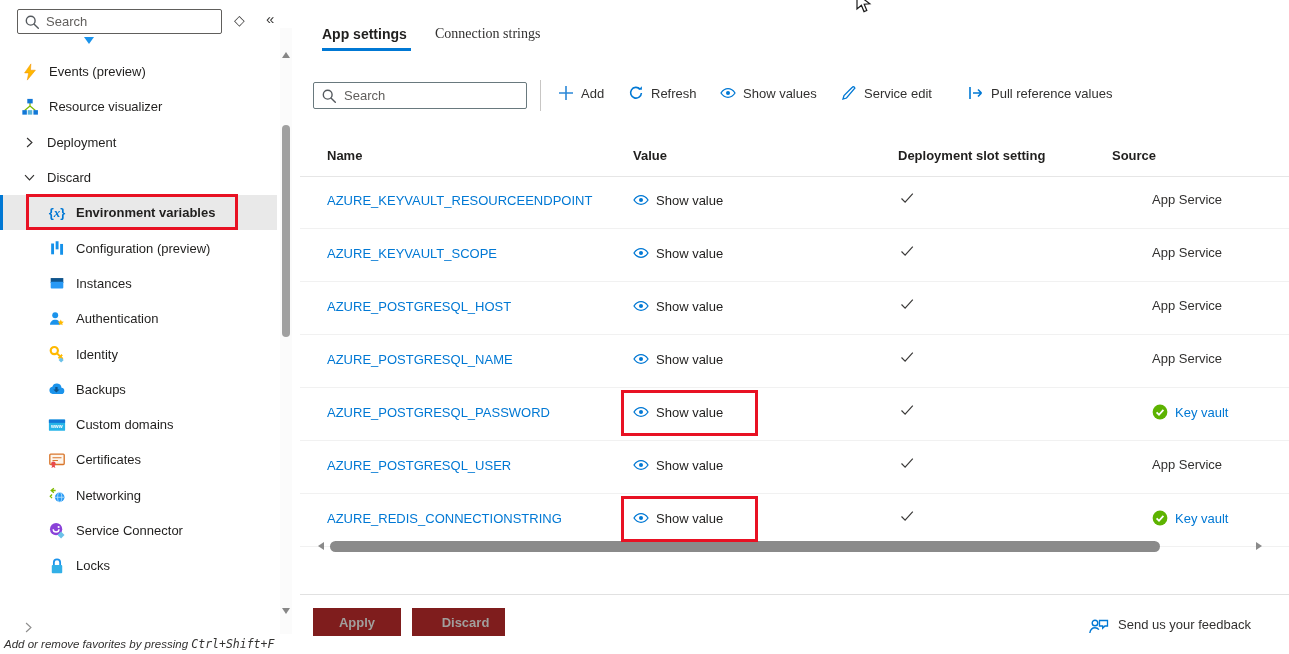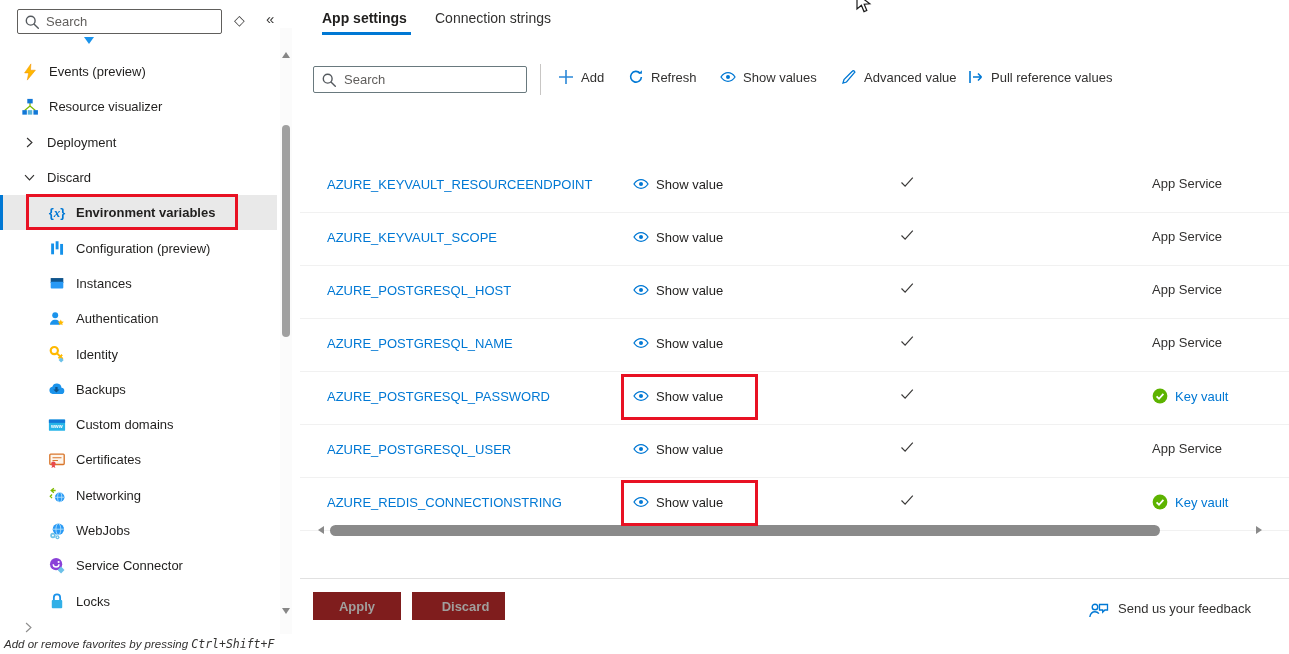--- a/index.html
+++ b/index.html
@@ -31,24 +31,24 @@
   .braces i{font-family:"Liberation Serif",serif;}
   .partial-item{position:absolute;left:22px;top:620px;opacity:.55;}
   .side-hint{position:absolute;left:4px;bottom:3px;font-size:11.5px;font-style:italic;color:#323130;white-space:nowrap;}
   .mono{font-family:"DejaVu Sans Mono",monospace;}
   
   .v-scroll{position:absolute;left:280px;top:28px;width:12px;height:606px;background:#fbfbfb;}
   .vs-up{position:absolute;left:2px;top:20px;width:0;height:0;border:4px solid transparent;border-bottom:6px solid #868686;cursor:pointer;}
   .vs-thumb{position:absolute;left:2px;top:97px;width:8px;height:212px;background:#a0a0a0;border-radius:4px;cursor:pointer;}
   .vs-down{position:absolute;left:2px;bottom:16px;width:0;height:0;border:4px solid transparent;border-top:6px solid #868686;cursor:pointer;}
   
-  .main{position:absolute;left:300px;top:0;width:989px;height:532px;}
+  .main{position:absolute;left:300px;top:16px;width:989px;height:532px;}
   .tab{position:absolute;top:10px;font-size:14px;cursor:pointer;white-space:nowrap;}
   .tab.active{left:22px;font-weight:700;color:#201f1e;}
-  .tab.inactive{left:135px;color:#323130;}
+  .tab.inactive{left:135px;color:#323130;font-family:Liberation Serif, serif;}
   .tab-underline{position:absolute;left:22px;top:32px;width:89px;height:3px;background:#0078d4;}
   .tb{position:absolute;top:64px;left:0;width:100%;height:34px;}
   .tb-search-wrap{position:absolute;left:13px;top:2px;}
   .tb-search{width:214px;height:27px;box-sizing:border-box;border:1px solid #69797e;border-radius:2px;
        padding:0 6px 0 30px;font-size:13px;font-family:inherit;color:#323130;outline:none;}
   .tb-search::placeholder{color:#605e5c;}
   .tb-search-glyph{position:absolute;left:8px;top:6px;width:16px;height:16px;pointer-events:none;}
   .tb-divider{position:absolute;left:240px;top:0;width:1px;height:31px;background:#c8c6c4;}
   .tb-btn{position:absolute;top:5px;display:flex;align-items:center;gap:7px;font-size:13px;color:#323130;cursor:pointer;white-space:nowrap;}
   .ico16{width:16px;height:16px;display:inline-flex;align-items:center;justify-content:center;flex:none;}
@@ -219,34 +219,20 @@
             <circle cx="13" cy="12.5" r="5.3" fill="#2899f5"></circle>
             <ellipse cx="13" cy="12.5" rx="2.3" ry="5.3" fill="none" stroke="#bfe6fb" stroke-width="0.9"></ellipse>
             <path d="M7.8 12.5h10.4" stroke="#bfe6fb" stroke-width="0.9"></path>
           </svg>
         </span>
         <span class="nav-label">Networking</span>
       </div>
       <div class="nav-item sub">
         <span class="nav-ico">
           <svg width="18" height="18" viewBox="0 0 20 20">
-            <circle cx="11.5" cy="8" r="6.3" fill="#2899f5"></circle>
-            <ellipse cx="11.5" cy="8" rx="2.7" ry="6.3" fill="none" stroke="#bfe6fb" stroke-width="0.9"></ellipse>
-            <path d="M5.3 8h12.4" stroke="#bfe6fb" stroke-width="0.9"></path>
-            <circle cx="5.5" cy="15" r="3" fill="#6cc1e8"></circle>
-            <circle cx="5.5" cy="15" r="1.1" fill="#fff"></circle>
-            <circle cx="10.5" cy="17" r="2.2" fill="#6cc1e8"></circle>
-            <circle cx="10.5" cy="17" r="0.8" fill="#fff"></circle>
-          </svg>
-        </span>
-        <span class="nav-label">WebJobs</span>
-      </div>
-      <div class="nav-item sub">
-        <span class="nav-ico">
-          <svg width="18" height="18" viewBox="0 0 20 20">
             <circle cx="9" cy="8" r="6.8" fill="#8a41d8"></circle>
             <path d="M5.8 8a3.2 3.2 0 006.4 0" fill="none" stroke="#fff" stroke-width="1.6"></path>
             <circle cx="11.8" cy="5.6" r="1.2" fill="#fff"></circle>
             <rect x="11.8" y="11.8" width="5.4" height="5.4" transform="rotate(45 14.5 14.5)" fill="#6cc1e8"></rect>
           </svg>
         </span>
         <span class="nav-label">Service Connector</span>
       </div>
       <div class="nav-item sub">
         <span class="nav-ico">
@@ -312,33 +298,39 @@
           </svg>
         </span>
         <span>Show values</span>
       </span>
       <span class="tb-btn" style="left: 541px;">
         <span class="ico16">
           <svg width="16" height="16" viewBox="0 0 16 16">
             <path d="M2 14l1-3.5L11.3 2.2a1.45 1.45 0 012.5 1l.02.05L5.5 13 2 14z" fill="none" stroke="#0078d4" stroke-width="1.3"></path>
           </svg>
         </span>
-        <span>Advanced value</span>
+        <span>Service edit</span>
       </span>
       <span class="tb-btn" style="left: 668px;">
         <span class="ico16">
           <svg width="16" height="16" viewBox="0 0 16 16">
             <path d="M2 2v12" stroke="#0078d4" stroke-width="1.6"></path>
             <path d="M5 8h8.5M13.5 8L10 4.5M13.5 8L10 11.5" fill="none" stroke="#0078d4" stroke-width="1.6"></path>
           </svg>
         </span>
         <span>Pull reference values</span>
       </span>
     </div>
 
+  <div class="t-head">
+    <span class="col0">Name</span>
+    <span class="col1">Value</span>
+    <span class="col2">Deployment slot setting</span>
+    <span class="col3">Source</span>
+  </div>
 
   <div class="t-body">
       <div class="t-row">
         <a class="c-name">AZURE_KEYVAULT_RESOURCEENDPOINT</a>
         <span class="c-value">
           <span class="ico16">
             <svg width="16" height="16" viewBox="0 0 16 16">
               <path d="M1 8s2.8-4.3 7-4.3S15 8 15 8s-2.8 4.3-7 4.3S1 8 1 8z" fill="none" stroke="#0078d4" stroke-width="1.3"></path>
               <circle cx="8" cy="8" r="2" fill="#0078d4"></circle>
             </svg>

